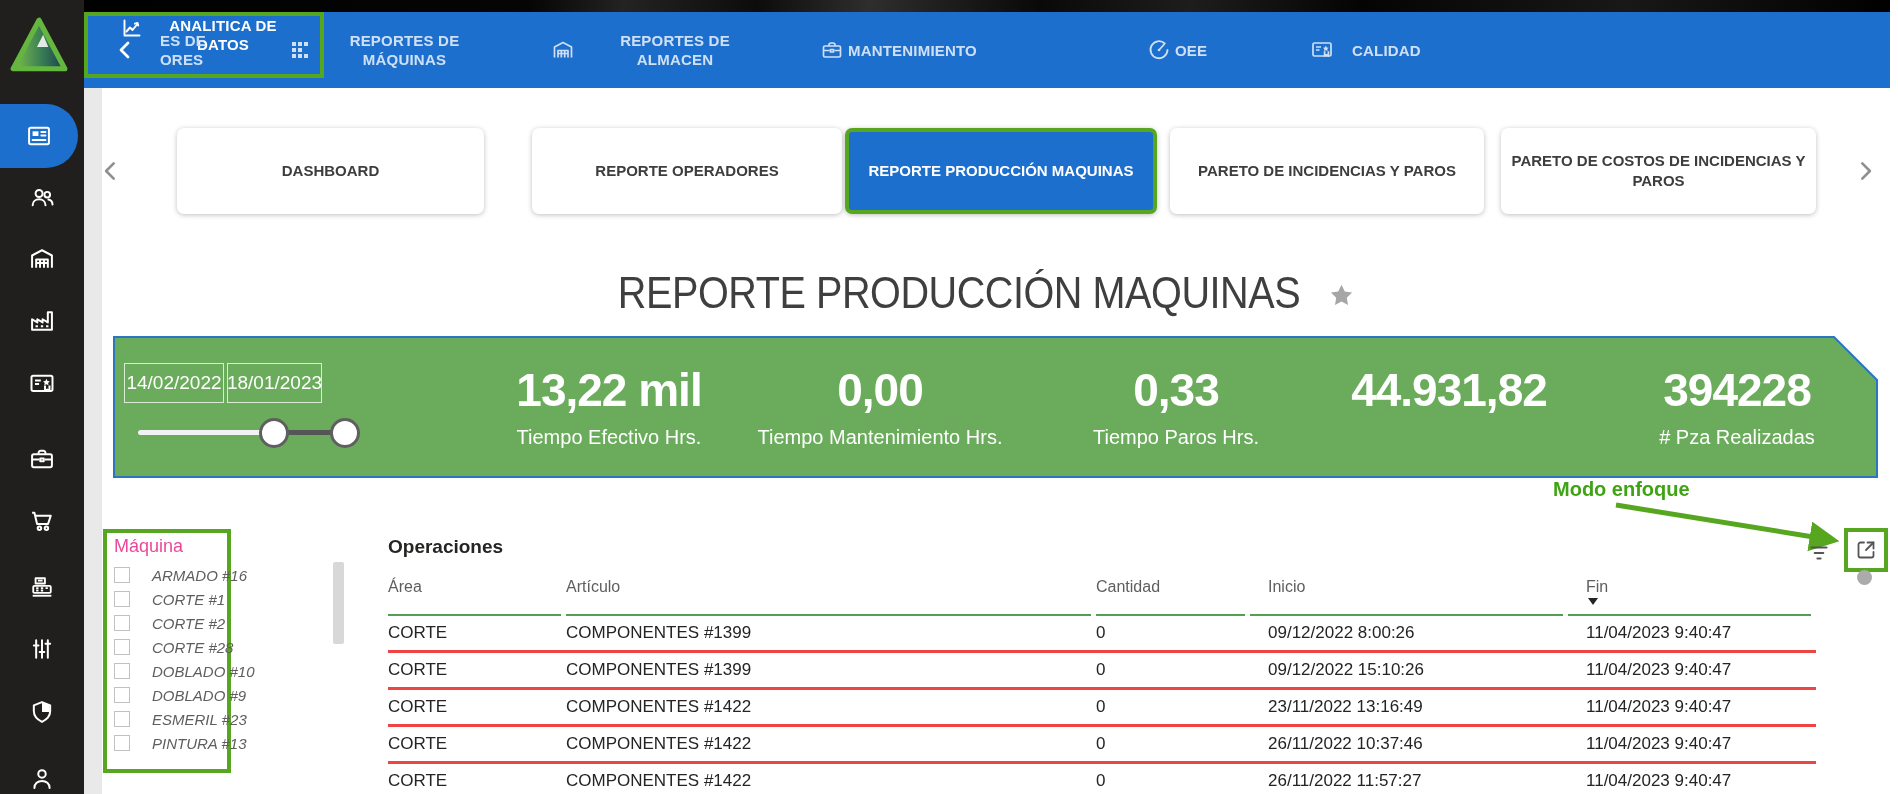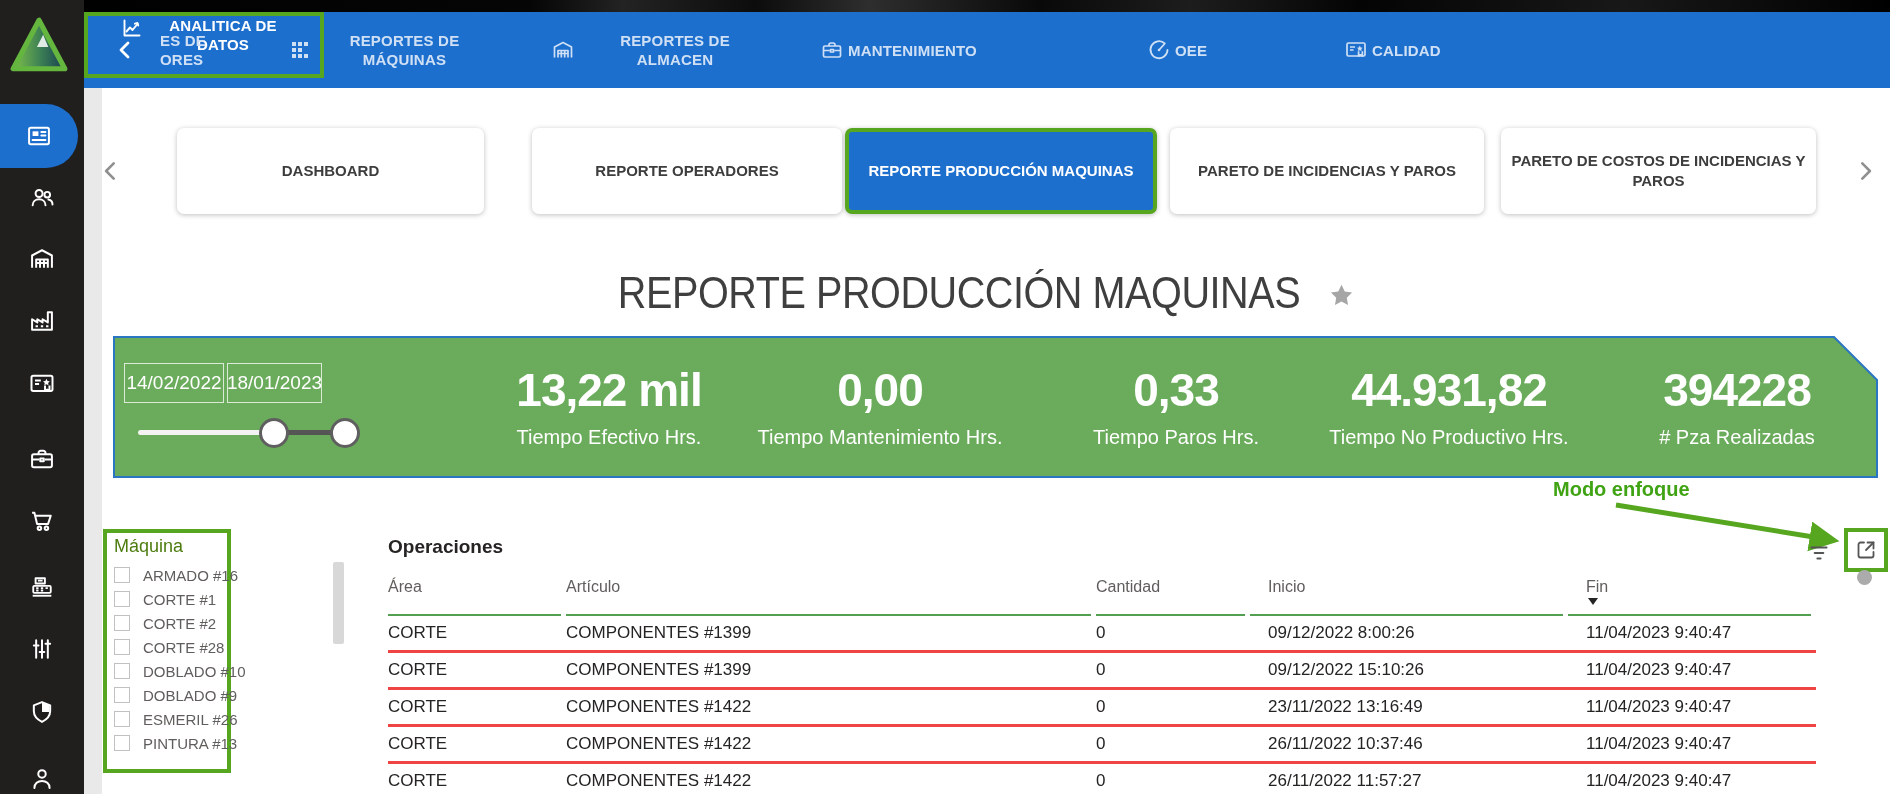--- a/index.html
+++ b/index.html
@@ -51,22 +51,22 @@
   .kpi{position:absolute;top:0;transform:translateX(-50%);text-align:center;width:400px;}
   .kpi-val{font-size:46px;font-weight:700;line-height:52px;margin-top:28px;letter-spacing:-1px;}
   .kpi-lab{font-size:20px;margin-top:10px;}
 
   
   .modo{left:1553px;top:478px;font-size:20px;font-weight:700;color:#3fa313;}
   .ann-border{border:4px solid #56a71f;box-sizing:border-box;}
 
   
   .fpanel{left:103px;top:529px;width:128px;height:244px;background:#fff;}
-  .ftitle{font-size:18px;color:#4d7c0f;margin:3px 0 6px 7px;}
-  .fitem{display:flex;align-items:center;gap:13px;height:24px;margin-left:7px;white-space:nowrap;}
+  .ftitle{font-size:18px;color:#ec4899;margin:3px 0 6px 7px;}
+  .fitem{display:flex;align-items:center;gap:22px;height:24px;margin-left:7px;white-space:nowrap;font-style:italic;}
   .cbx{width:14px;height:14px;border:1.5px solid #c3c1bf;background:#fff;flex:none;}
   .flab{font-size:15px;color:#605e5c;}
   .fscroll{left:333px;top:562px;width:11px;height:82px;background:#d8d8d8;border-radius:2px;}
 
   
   .optitle{left:388px;top:536px;font-size:19px;font-weight:700;color:#252423;}
   .tbl{left:388px;top:574px;width:1428px;}
   .thead,.trow{display:grid;grid-template-columns:178px 530px 154px 318px 248px;}
   .thead{height:42px;}
   .th{position:relative;font-size:16px;color:#605e5c;padding-top:4px;}
@@ -278,21 +278,21 @@
       <span class="nav-ic">
         <svg viewBox="0 0 24 24" fill="none" stroke="currentColor" stroke-width="1.8" stroke-linecap="round">
           <path d="M17.8 5.5A8.5 8.5 0 1 0 20.5 12"></path>
           <path d="M12 12l5-5.5"></path>
             <circle cx="12" cy="12" r="1.3" fill="currentColor" stroke="none"></circle>
         </svg>
         </span>
       <div class="nav-lbl">OEE</div>
     </div>
 
-    <div class="nav-item" style="left:1260px;top:26px;gap:4px;">
+    <div class="nav-item" style="left:1226px;top:26px;gap:18px;">
       <span class="nav-ic">
         <svg viewBox="0 0 24 24" fill="none" stroke="currentColor" stroke-width="1.7" stroke-linejoin="round">
           <rect x="3" y="5" width="18" height="13" rx="1.5"></rect>
             <path d="M6 9h5M6 12h3.5"></path>
           <path d="M15.8 7.6l.9 1.8 2 .3-1.45 1.4.35 2-1.8-.95-1.8.95.35-2L12.9 9.7l2-.3z" fill="currentColor" stroke="none"></path>
           <path d="M14.6 13.2V18l1.9-1.2 1.9 1.2v-4.8"></path>
         </svg>
         </span>
       <div class="nav-lbl">CALIDAD</div>
     </div>
@@ -369,21 +369,20 @@
     <div class="kpi" style="left:767px;">
       <div class="kpi-val">0,00</div>
       <div class="kpi-lab">Tiempo Mantenimiento Hrs.</div>
     </div>
     <div class="kpi" style="left:1063px;">
       <div class="kpi-val">0,33</div>
       <div class="kpi-lab">Tiempo Paros Hrs.</div>
     </div>
     <div class="kpi" style="left:1336px;">
       <div class="kpi-val">44.931,82</div>
-      <div class="kpi-lab">Tiempo No Productivo Hrs.</div>
     </div>
     <div class="kpi" style="left:1624px;">
       <div class="kpi-val">394228</div>
       <div class="kpi-lab"># Pza Realizadas</div>
     </div>
   </div>
 
   <div class="abs modo">Modo enfoque</div>
   <div class="abs" style="left:1610px;top:498px;">
     <svg width="245" height="55" viewBox="0 0 245 55">
@@ -417,21 +416,21 @@
     <div class="fitem">
       <span class="cbx"></span>
       <span class="flab">DOBLADO #10</span>
     </div>
     <div class="fitem">
       <span class="cbx"></span>
       <span class="flab">DOBLADO #9</span>
     </div>
     <div class="fitem">
       <span class="cbx"></span>
-      <span class="flab">ESMERIL #26</span>
+      <span class="flab">ESMERIL #23</span>
     </div>
     <div class="fitem">
       <span class="cbx"></span>
       <span class="flab">PINTURA #13</span>
     </div>
   </div>
   <div class="abs fscroll"></div>
 
   <div class="abs optitle">Operaciones</div>
 

